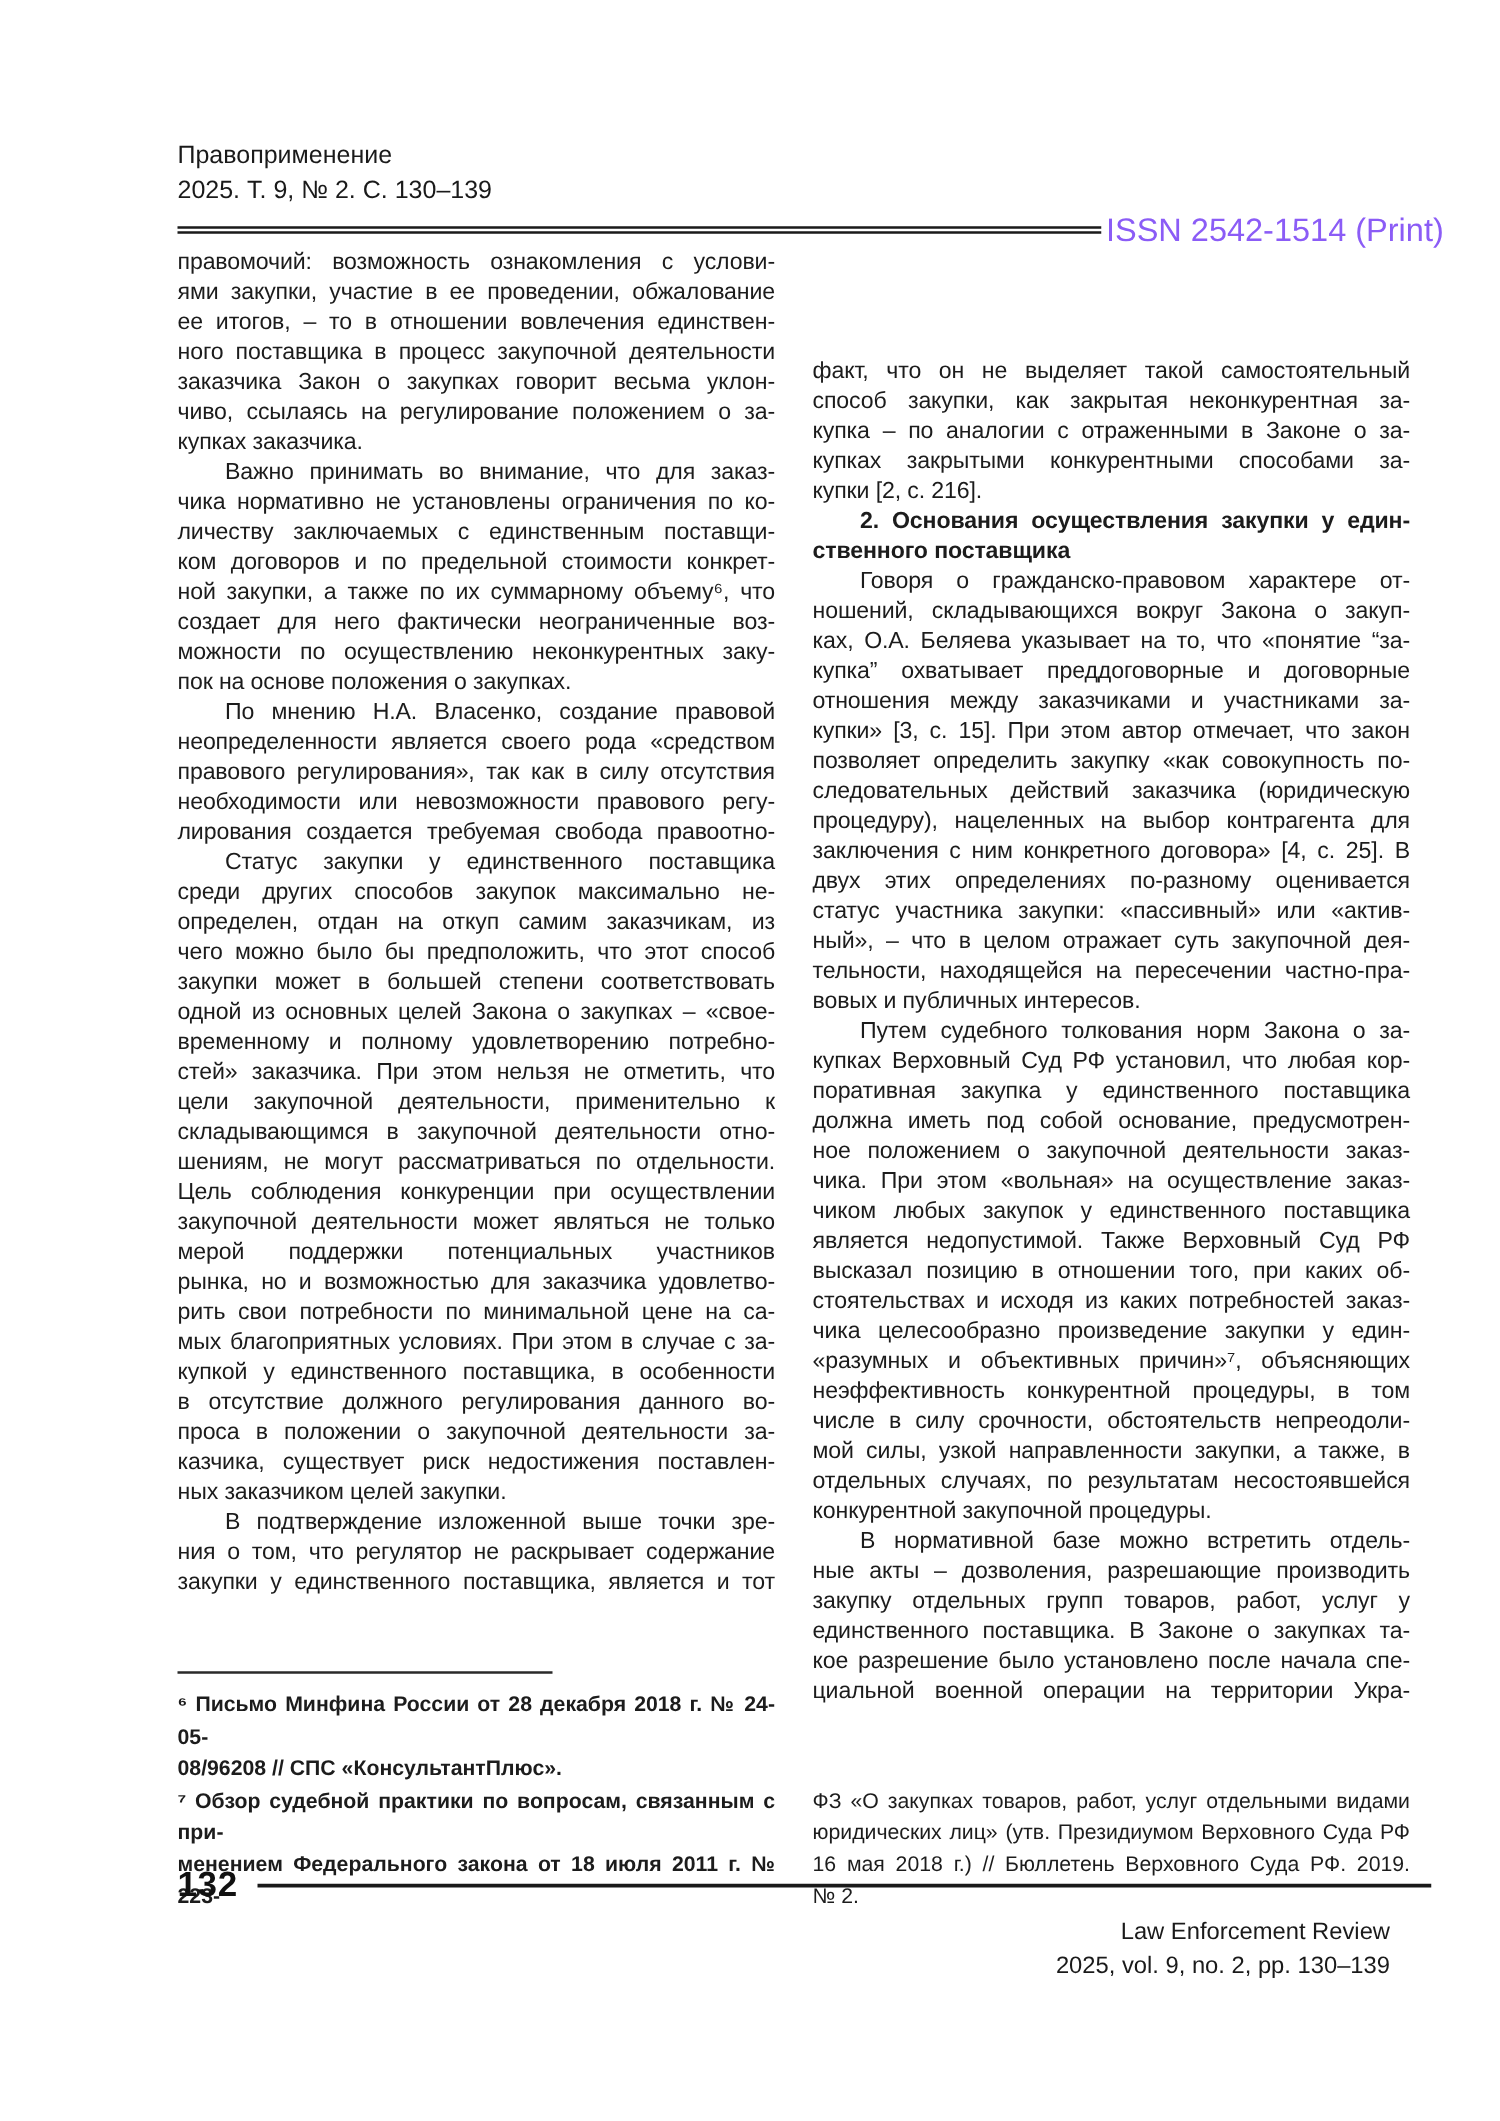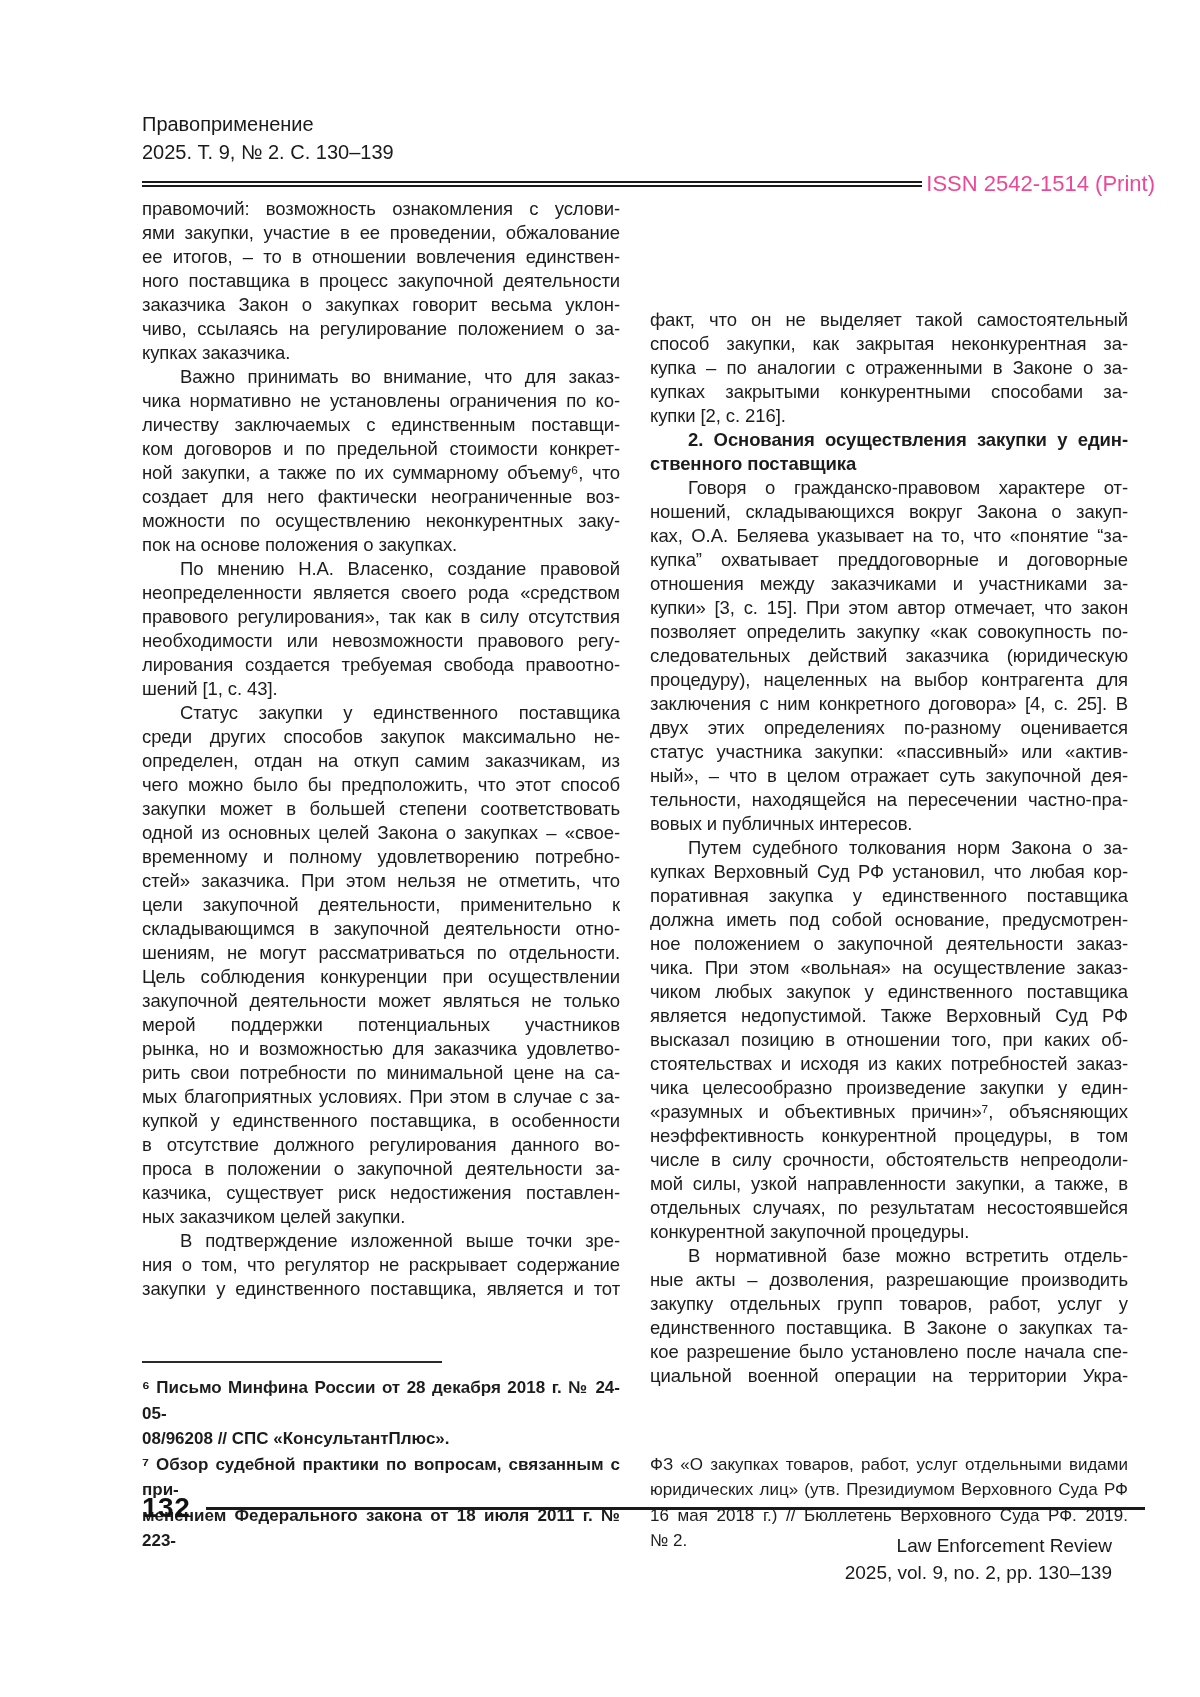--- a/index.html
+++ b/index.html
@@ -8,21 +8,21 @@
     width:1200px;height:1697px;
     background:#ffffff;
     font-family:"Liberation Sans","DejaVu Sans",sans-serif;
     color:#1c1c1c;
     overflow:hidden;
   }
   
   .hdr{position:absolute;left:142px;top:110px;font-size:20px;line-height:28px;color:#1a1a1a;}
   .rulerow{position:absolute;left:142px;right:45px;top:170px;height:28px;display:flex;align-items:center;}
   .dblrule{flex:1;height:2px;border-top:2px solid #1a1a1a;border-bottom:2px solid #1a1a1a;}
-  .issn{margin-left:4px;font-size:22px;white-space:nowrap;color:#ec4899;}
+  .issn{margin-left:4px;font-size:26px;white-space:nowrap;color:#8b5cf6;}
   
   .cols{position:absolute;left:142px;top:197px;width:986px;display:flex;align-items:flex-end;}
   .col{width:478px;}
   .col + .col{margin-left:30px;}
   .para{margin:0;}
   .ln{
     font-size:18.5px;line-height:24px;letter-spacing:-0.1px;
     text-align:left;white-space:nowrap;
   }
   .ln.just{white-space:normal;text-align:justify;text-align-last:justify;}
@@ -74,21 +74,20 @@
           <div class="ln just">создает для него фактически неограниченные воз-</div>
           <div class="ln just">можности по осуществлению неконкурентных заку-</div>
           <div class="ln">пок на основе положения о закупках.</div>
         </div>
         <div class="para">
           <div class="ln just ind">По мнению Н.А. Власенко, создание правовой</div>
           <div class="ln just">неопределенности является своего рода «средством</div>
           <div class="ln just">правового регулирования», так как в силу отсутствия</div>
           <div class="ln just">необходимости или невозможности правового регу-</div>
           <div class="ln just">лирования создается требуемая свобода правоотно-</div>
-          <div class="ln">шений [1, с. 43].</div>
         </div>
         <div class="para">
           <div class="ln just ind">Статус закупки у единственного поставщика</div>
           <div class="ln just">среди других способов закупок максимально не-</div>
           <div class="ln just">определен, отдан на откуп самим заказчикам, из</div>
           <div class="ln just">чего можно было бы предположить, что этот способ</div>
           <div class="ln just">закупки может в большей степени соответствовать</div>
           <div class="ln just">одной из основных целей Закона о закупках – «свое-</div>
           <div class="ln just">временному и полному удовлетворению потребно-</div>
           <div class="ln just">стей» заказчика. При этом нельзя не отметить, что</div>

